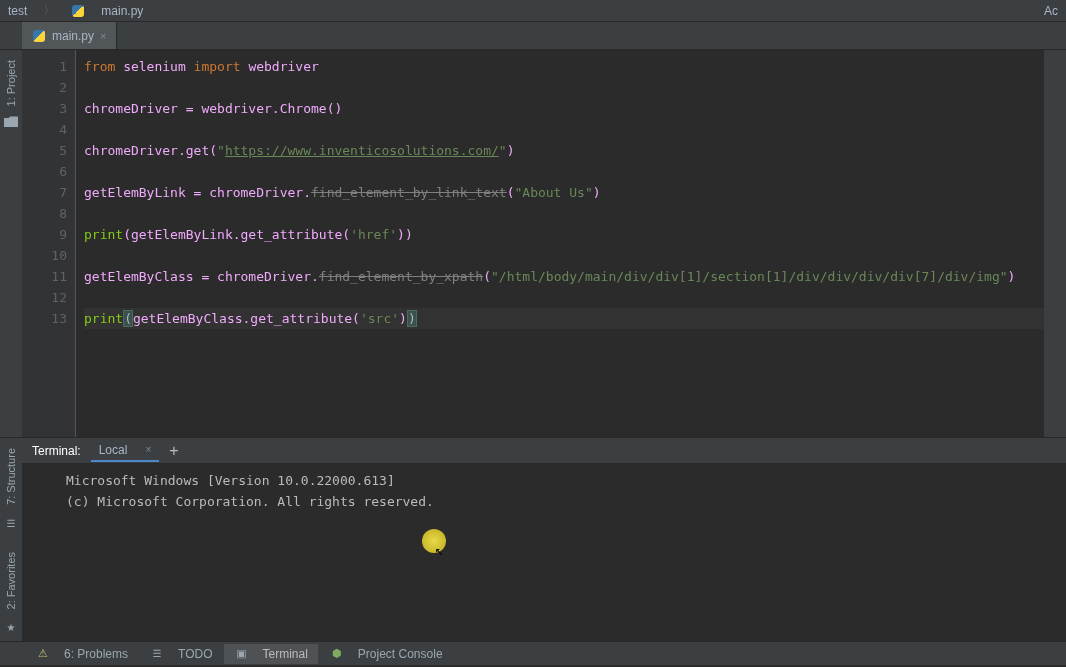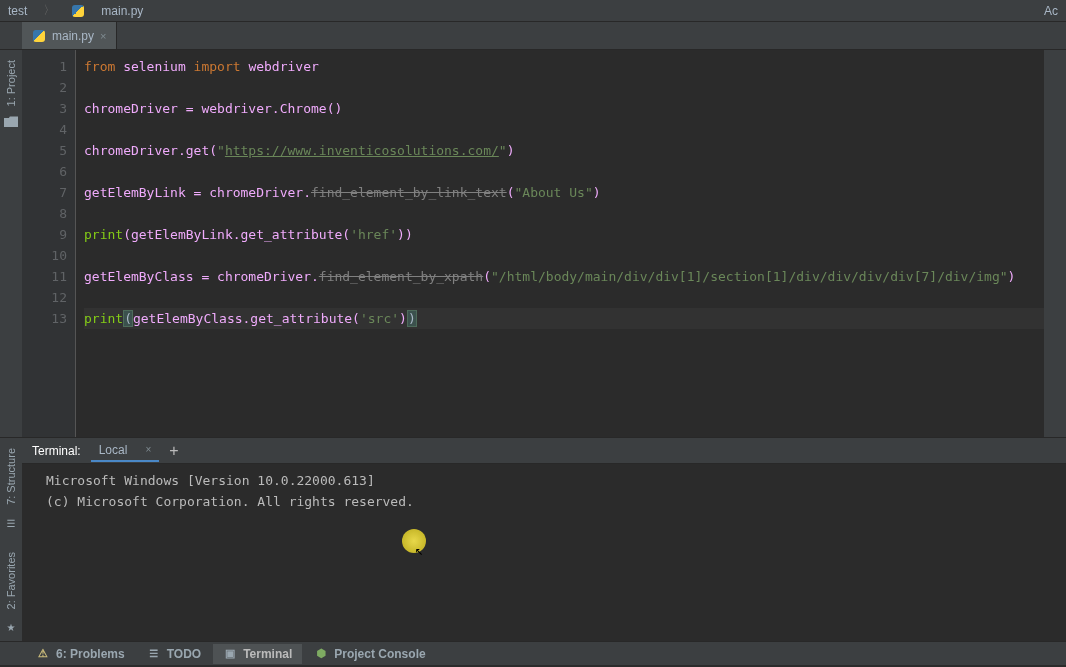--- a/index.html
+++ b/index.html
@@ -158,20 +158,21 @@
 .term-tab-close { color: #7f8b91; font-size: 10px; }
 .term-add { color: #bbbbbb; font-size: 16px; cursor: pointer; }
 .term-content {
   flex: 1;
   font-family: "Consolas", monospace;
   font-size: 13px;
   padding: 6px 24px;
   line-height: 21px;
   color: #bbbbbb;
   position: relative;
+  margin-left: 20px;
 }
 .term-cursor {
   display: inline-block;
   width: 8px; height: 16px;
   background: #bbbbbb;
   vertical-align: text-bottom;
 }
 .mouse-highlight {
   position: absolute;
   width: 24px; height: 24px;
@@ -191,25 +192,24 @@
   background: #3c3f41;
   display: flex;
   align-items: center;
   padding: 0 4px 0 26px;
   font-size: 12px;
   border-top: 1px solid #282828;
   gap: 2px;
 }
 .bb-item {
   display: flex;
-  gap: 6px;
+  gap: 14px;
   padding: 3px 10px;
   color: #9aa7b0;
   cursor: pointer;
-  font-weight: bold;
 }
 .bb-item.active { background: #4e5254; color: #bbbbbb; }
 .bb-icon { width: 14px; height: 14px; display: inline-flex; align-items: center; justify-content: center; }
 .warn-icon::before { content: "⚠"; color: #c9ba7a; font-size: 11px; }
 .todo-icon::before { content: "☰"; color: #9aa7b0; font-size: 10px; }
 .term-icon::before { content: "▣"; color: #9aa7b0; font-size: 11px; }
 .pyc-icon::before { content: "⬢"; color: #7eab62; font-size: 11px; }
 </style>
 </head>
 <body>

